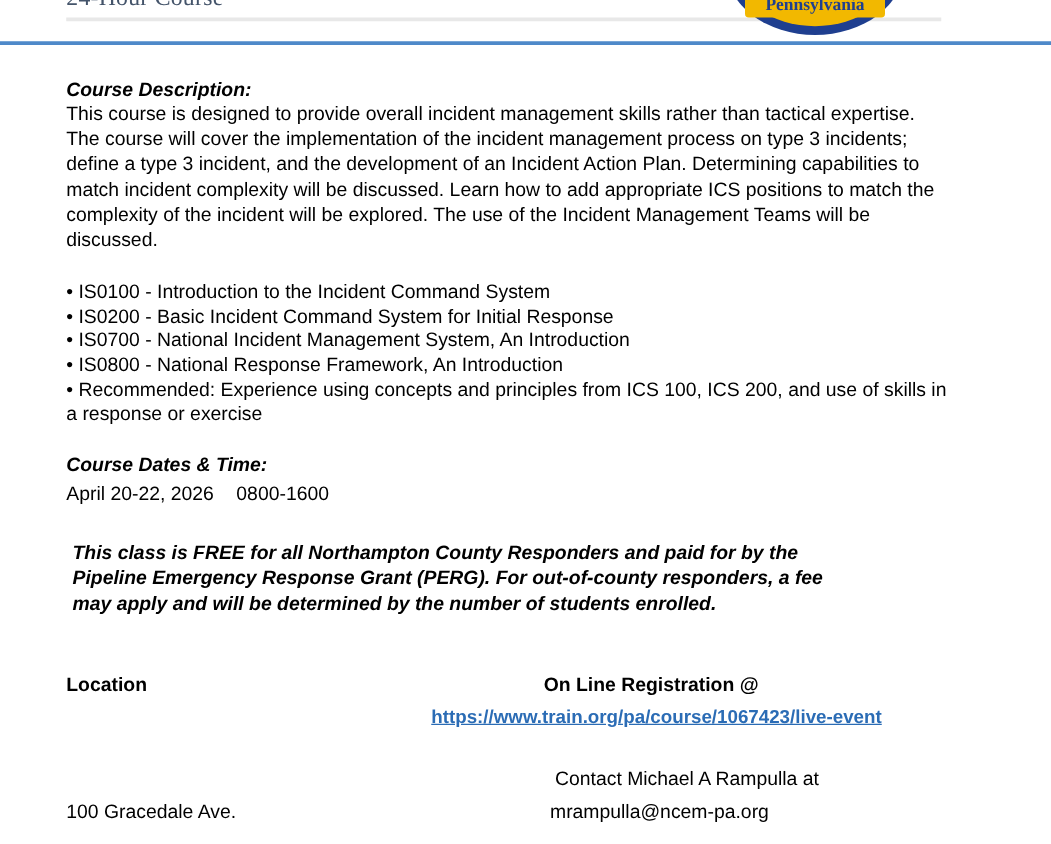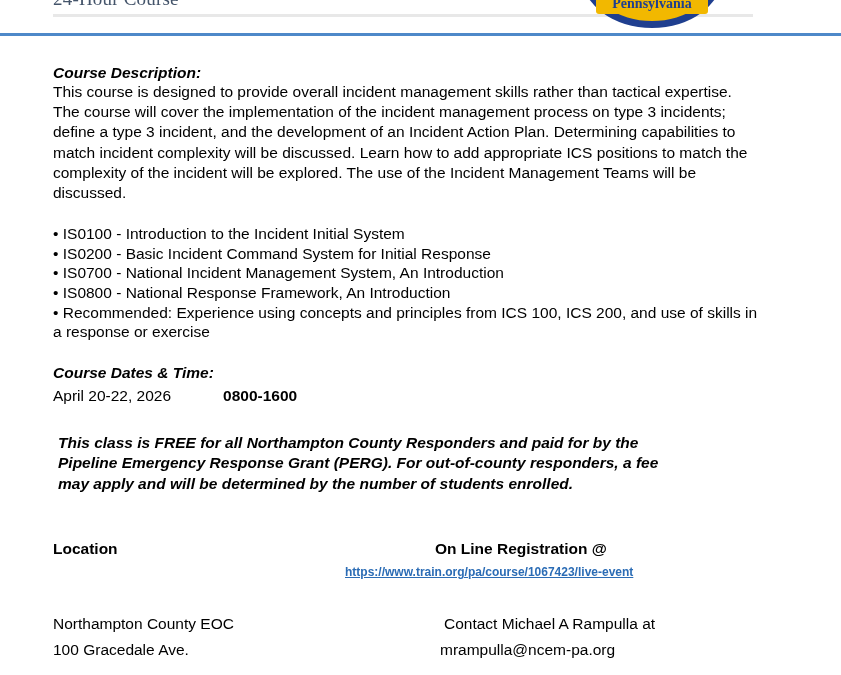--- a/index.html
+++ b/index.html
@@ -97,21 +97,21 @@
     font-size: 15.5px;
     margin: 0;
     padding-left: 5px;
   }
   .sp-after-bullets { height: 22px; }
   .dates-line {
     font-size: 15.5px;
     margin: 0;
     padding-top: 5px;
   }
-  .dates-time { padding-left: 52px; font-weight: bold; }
+  .dates-time { padding-left: 18px; }
   .sp-after-dates { height: 28px; }
   .free-note {
     font-weight: bold;
     font-style: italic;
     font-size: 15.5px;
     line-height: 20.5px;
     margin: 0;
     padding-left: 5px;
     padding-right: 95px;
   }
@@ -134,21 +134,21 @@
     left: 435px;
     top: 0;
     font-weight: bold;
     font-size: 15.5px;
   }
   .reg-link {
     position: absolute;
     left: 345px;
     top: 25px;
     font-weight: bold;
-    font-size: 12px;
+    font-size: 15px;
     color: #2b6cb5;
     text-decoration: underline;
     white-space: nowrap;
     text-align: center;
   }
   .loc-l1 {
     position: absolute;
     left: 53px;
     top: 75px;
     font-size: 15.5px;
@@ -196,21 +196,21 @@
   <div class="content">
 
     <div class="block">
       <div class="sp-desc"></div>
       <p class="h-bold">Course Description:</p>
       <p class="para"> This course is designed to provide overall incident management skills rather than tactical expertise. The course will cover the implementation of the incident management process on type 3 incidents; define a type 3 incident, and the development of an Incident Action Plan. Determining capabilities to match incident complexity will be discussed. Learn how to add appropriate ICS positions to match the complexity of the incident will be explored. The use of the Incident Management Teams will be discussed.</p>
     </div>
 
     <div class="block">
       <div class="sp-after-desc"></div>
-      <p class="bullets">• IS0100 - Introduction to the Incident Initial System</p>
+      <p class="bullets">• IS0100 - Introduction to the Incident Command System</p>
       <p class="bullets">• IS0200 - Basic Incident Command System for Initial Response</p>
       <p class="bullets">• IS0700 - National Incident Management System, An Introduction</p>
       <p class="bullets">• IS0800 - National Response Framework, An Introduction</p>
       <p class="bullets">• Recommended: Experience using concepts and principles from ICS 100, ICS 200, and use of skills in a response or exercise</p>
     </div>
 
     <div class="block">
       <div class="sp-after-bullets"></div>
       <p class="h-bold">Course Dates &amp; Time:</p>
       <p class="dates-line">
@@ -222,20 +222,19 @@
       <div class="sp-after-dates"></div>
       <p class="free-note"> This class is FREE for all Northampton County Responders and paid for by the Pipeline Emergency Response Grant (PERG). For out-of-county responders, a fee may apply and will be determined by the number of students enrolled.</p>
     </div>
 
     <div class="sp-after-free"></div>
 
     <div class="cols">
       <div class="loc-head">Location</div>
       <div class="reg-head">On Line Registration @</div>
       <a class="reg-link" href="#">https://www.train.org/pa/course/1067423/live-event</a>
-      <div class="loc-l1">Northampton County EOC</div>
       <div class="loc-l2">100 Gracedale Ave.</div>
       <div class="contact-l1">Contact Michael A Rampulla at</div>
       <div class="contact-l2">mrampulla@ncem-pa.org</div>
     </div>
 
   </div>
 </div>
 
 </body></html>

